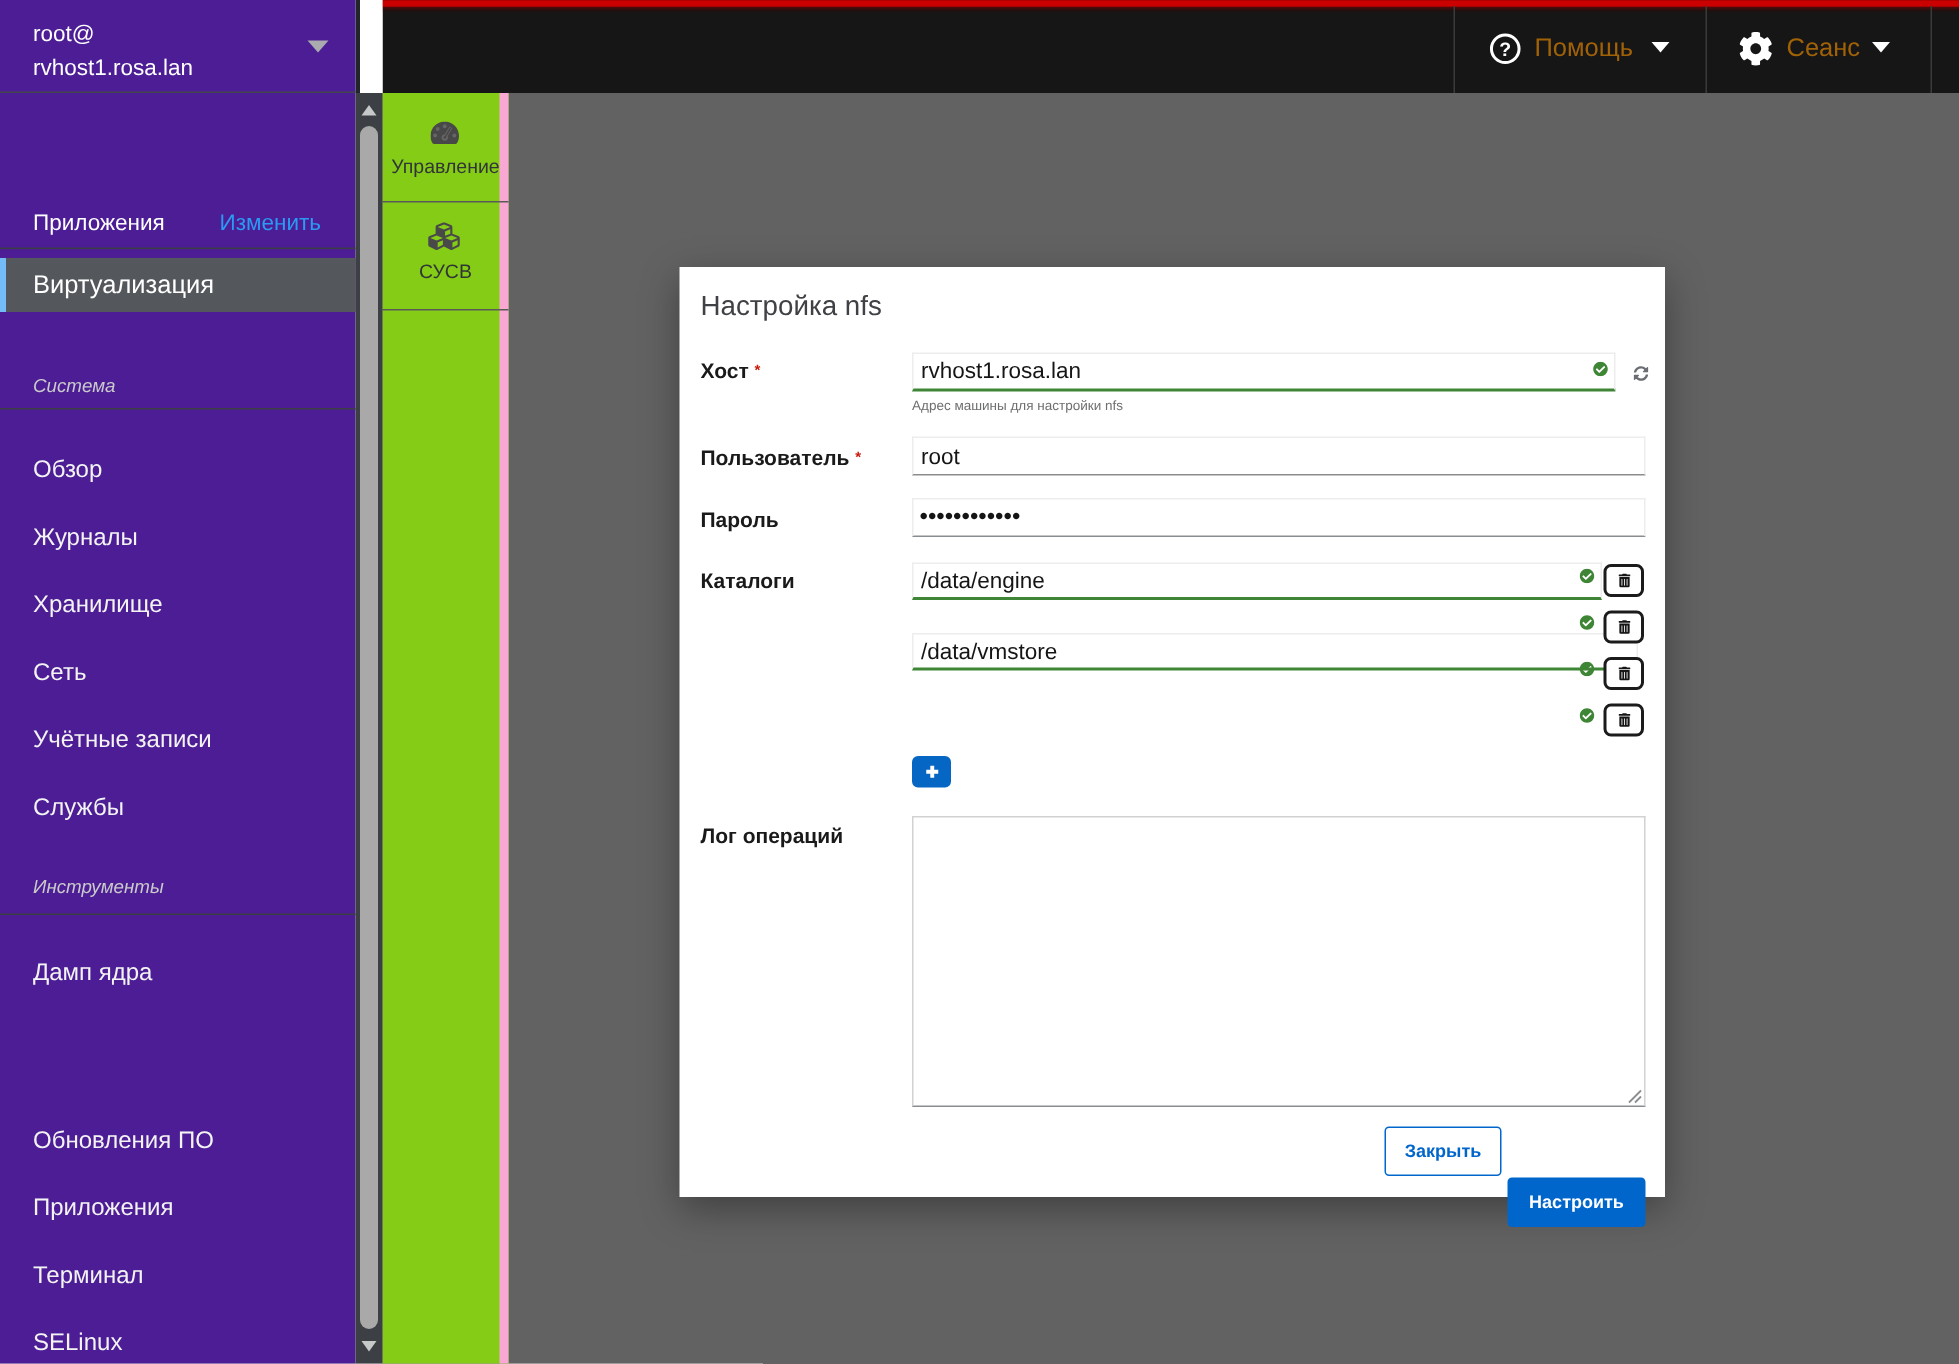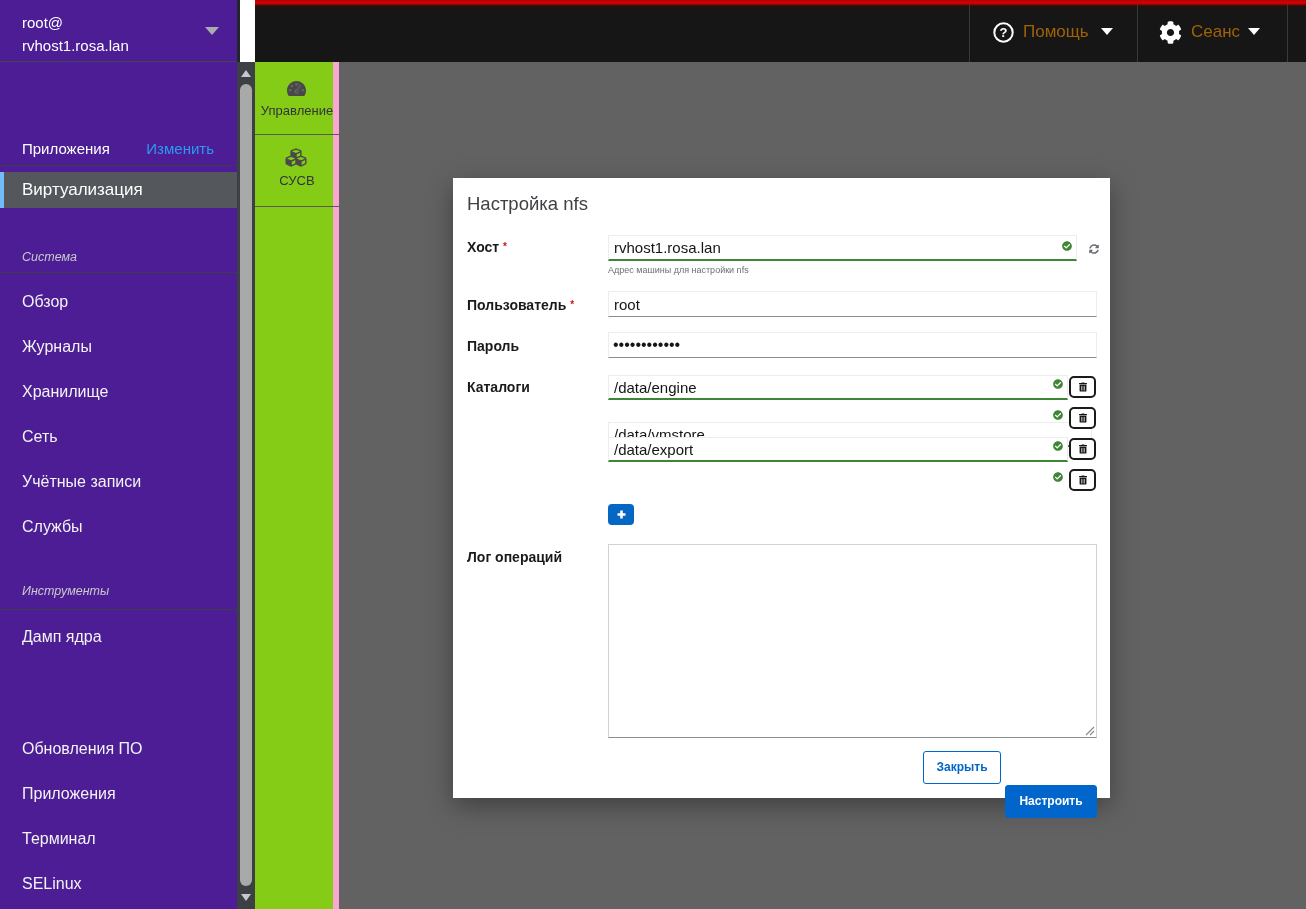--- a/index.html
+++ b/index.html
@@ -11,21 +11,21 @@
 #masthead .t { position:absolute; left:22px; top:11px; font-size:15px; line-height:23px; color:#fff; }
 #masthead .caret { position:absolute; left:205px; top:27px; width:0; height:0; border-left:7px solid transparent; border-right:7px solid transparent; border-top:8px solid #a9abae; }
 #search { position:absolute; left:14px; top:79px; width:207px; height:33px; background:#101115; border:1px solid #585c62; }
 #search .ph { position:absolute; left:31px; top:6px; font-size:17px; color:#f2f2f2; }
 #apps-row { position:absolute; left:22px; top:140px; width:192px; }
 #apps-row .a { font-size:15px; color:#fff; }
 #apps-row .b { position:absolute; right:0; top:0; font-size:15px; color:#2b9af3; }
 .divider { position:absolute; left:0; width:237px; height:1px; background:#3b3f44; }
 #sel-item { position:absolute; left:0; top:172px; width:237px; height:36px; background:#54575b; border-left:4px solid #73bcf7; color:#fff; font-size:17px; line-height:36px; padding-left:18px; }
 .sect { position:absolute; left:22px; font-size:12.5px; color:#cacaca;font-style:italic; }
-.nav-item { position:absolute; left:22px; font-size:16px; color:#f3f3f3; }
+.nav-item { position:absolute; left:22px; font-size:16px; color:#f3f3f3;margin-top:12px; }
 
 #sbcol { position:absolute; left:237px; top:62px; width:18px; height:847px; background:#3c3f44; }
 #sbcol .up { position:absolute; left:4px; top:8px; width:0; height:0; border-left:5px solid transparent; border-right:5px solid transparent; border-bottom:7px solid #c6c8ca; }
 #sbcol .thumb { position:absolute; left:3px; top:22px; width:12px; height:802px; background:#a9a9a9; border-radius:7px; }
 #sbcol .down { position:absolute; left:4px; top:832px; width:0; height:0; border-left:5px solid transparent; border-right:5px solid transparent; border-top:7px solid #c6c8ca; }
 #topgap { position:absolute; left:240px; top:0; width:15px; height:62px; background:#fff; }
 #topgapd { position:absolute; left:237px; top:0; width:3px; height:62px; background:#22262b; }
 
 #topbar { position:absolute; left:255px; top:0; width:1051px; height:62px; background:#161616; color:#fff; }
 #redline { position:absolute; left:0; top:0; width:1051px; height:9px; background:linear-gradient(to bottom,#a50000 0,#cb0101 1px,#cb0101 4px,rgba(120,0,0,.55) 5px,rgba(60,0,0,.28) 7px,rgba(0,0,0,0) 9px); }
@@ -129,21 +129,20 @@
       </div>
     <input class="inp ok" style="left: 155px; top: 244px; width: 484px; height: 25px;" value="/data/vmstore">
     <svg class="check" style="left:600px; top:232px;" viewBox="0 0 512 512">
         <use href="#chk"></use>
       </svg>
     <div class="trashbtn" style="left:616px; top:229px;">
         <svg width="8" height="10" viewBox="0 0 448 512">
           <use href="#trash"></use>
         </svg>
       </div>
-    <input class="inp ok" style="left: 155px; top: 259px; width: 460px; height: 25px;" value="/data/export">
     <svg class="check" style="left:600px; top:263px;" viewBox="0 0 512 512">
         <use href="#chk"></use>
       </svg>
     <div class="trashbtn" style="left:616px; top:260px;">
         <svg width="8" height="10" viewBox="0 0 448 512">
           <use href="#trash"></use>
         </svg>
       </div>
     <svg class="check" style="left:600px; top:294px;" viewBox="0 0 512 512">
         <use href="#chk"></use>

